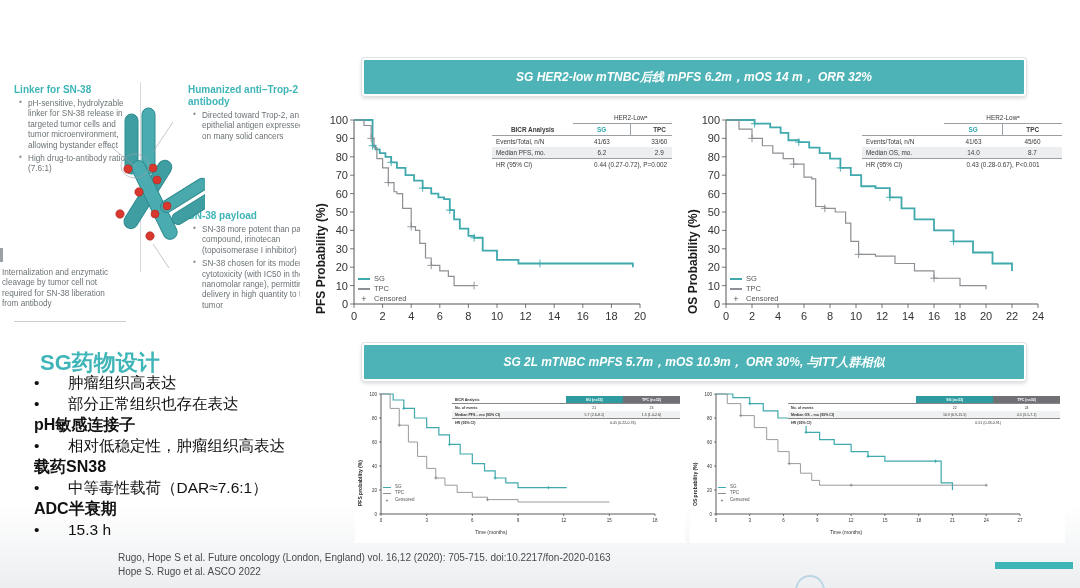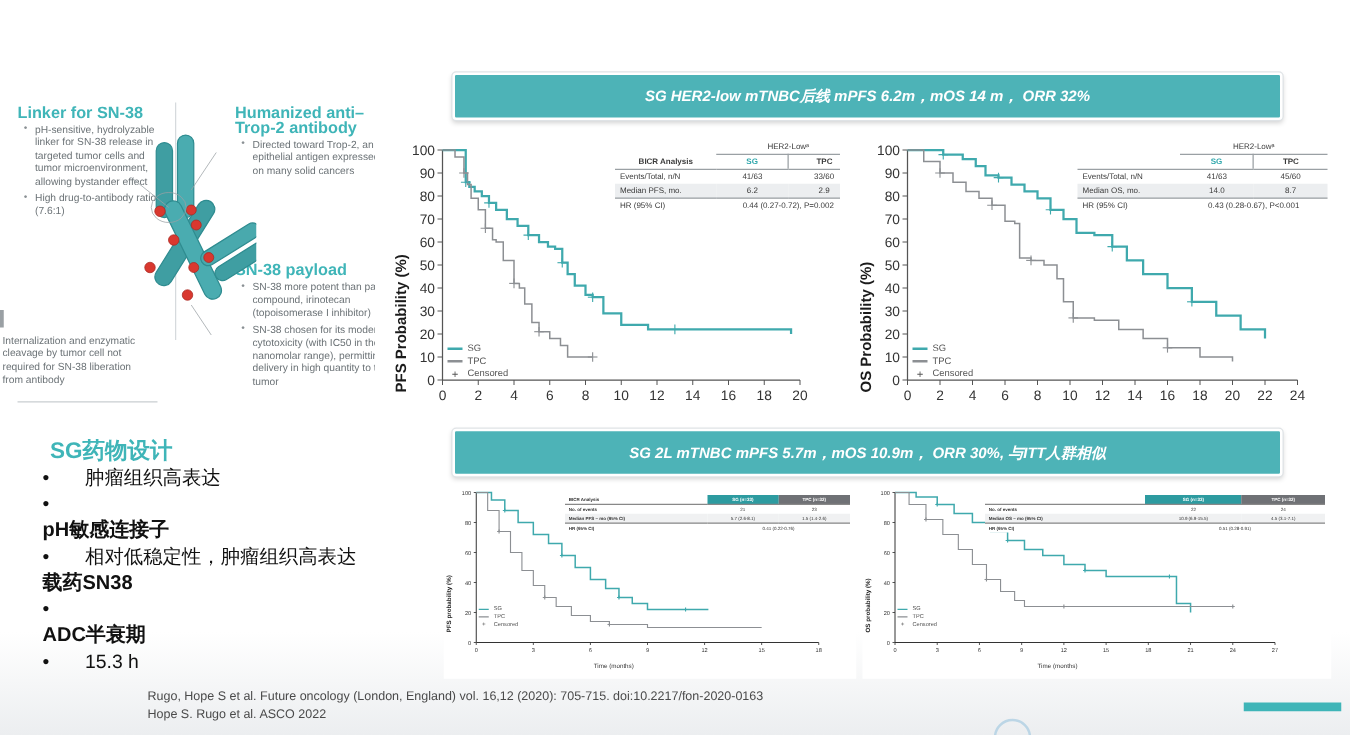--- a/index.html
+++ b/index.html
@@ -12,40 +12,40 @@
   .slide{position:absolute;inset:0;background:linear-gradient(180deg,#ffffff 0%,#ffffff 86%,#eceef0 100%);}
 
   
   .title{
     position:absolute;left:28px;top:4px;
     font-size:27px;font-weight:bold;color:#111;letter-spacing:.3px;white-space:nowrap;
   }
 
   
   .left-panel{position:absolute;left:0px;top:78px;width:340px;height:262px;}
-  .lp-head{color:#3fb5b8;font-weight:bold;font-size:13px;line-height:12px;}
+  .lp-head{color:#3fb5b8;font-weight:bold;font-size:10px;line-height:12px;}
   .lp-body{color:#6c7377;font-size:8.2px;line-height:10.4px;}
   .lp-body li{margin-bottom:3px;}
   ul.lp-list{margin:3px 0 0 0;padding-left:9px;list-style:none;}
   ul.lp-list li{position:relative;padding-left:5px;}
   ul.lp-list li:before{content:"\2022";position:absolute;left:-4px;top:-1px;color:#8a9094;}
 
   .blk-linker{position:absolute;left:14px;top:6px;width:112px;}
   .blk-human{position:absolute;left:188px;top:6px;width:126px;}
   .blk-payload{position:absolute;left:188px;top:132px;width:128px;}
   .blk-intern{position:absolute;left:2px;top:190px;width:112px;color:#6c7377;font-size:8.2px;line-height:10.4px;}
   .vdivider{position:absolute;left:140px;top:4px;width:1px;height:190px;background:#d6dadd;}
   .hrule{position:absolute;left:14px;top:243px;width:112px;height:1px;background:#c9ced1;}
   .edge-tick{position:absolute;left:0px;top:170px;width:3px;height:14px;background:#9aa0a4;}
 
   
   .ab{position:absolute;left:95px;top:18px;width:110px;height:215px;}
 
   
-  .cn-head{position:absolute;left:40px;top:348px;color:#3fb5b8;font-size:18px;font-weight:bold;}
+  .cn-head{position:absolute;left:40px;top:348px;color:#3fb5b8;font-size:22px;font-weight:bold;}
   .cn-list{position:absolute;left:34px;top:372px;width:300px;color:#111;}
   .cn-list .h{font-size:16px;font-weight:bold;line-height:21px;}
   .cn-list .b{font-size:15.5px;line-height:21px;font-weight:normal;display:flex;}
   .cn-list .b .dot{width:34px;display:inline-block;}
 
   
   .banner{
     position:absolute;height:34px;border-radius:3px;
     background:#4db3b7;border:2px solid #ffffff;
     box-shadow:0 0 0 1px #dfe3e6, 0 2px 4px rgba(0,0,0,.18);
@@ -173,29 +173,31 @@
   </div>
 
   <div class="cn-head">SG药物设计</div>
   <div class="cn-list">
     <div class="b">
         <span class="dot">•</span>
         <span>肿瘤组织高表达</span>
       </div>
     <div class="b">
         <span class="dot">•</span>
+        <span>部分正常组织也存在表达</span>
       </div>
     <div class="h">pH敏感连接子</div>
     <div class="b">
         <span class="dot">•</span>
         <span>相对低稳定性，肿瘤组织高表达</span>
       </div>
     <div class="h">载药SN38</div>
     <div class="b">
         <span class="dot">•</span>
+        <span>中等毒性载荷（DAR≈7.6:1）</span>
       </div>
     <div class="h">ADC半衰期</div>
     <div class="b">
         <span class="dot">•</span>
         <span>15.3 h</span>
       </div>
   </div>
 
   <div class="banner banner1">SG HER2-low mTNBC后线 mPFS 6.2m，mOS 14 m， ORR 32%</div>
   <div class="banner banner2">SG 2L mTNBC mPFS 5.7m，mOS 10.9m， ORR 30%, 与ITT人群相似</div>

